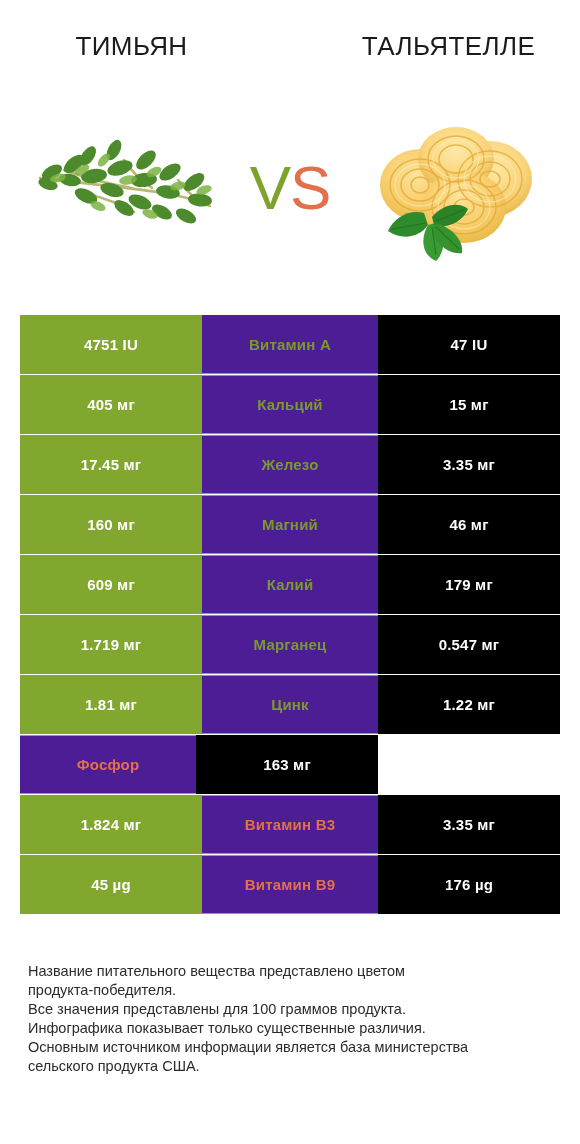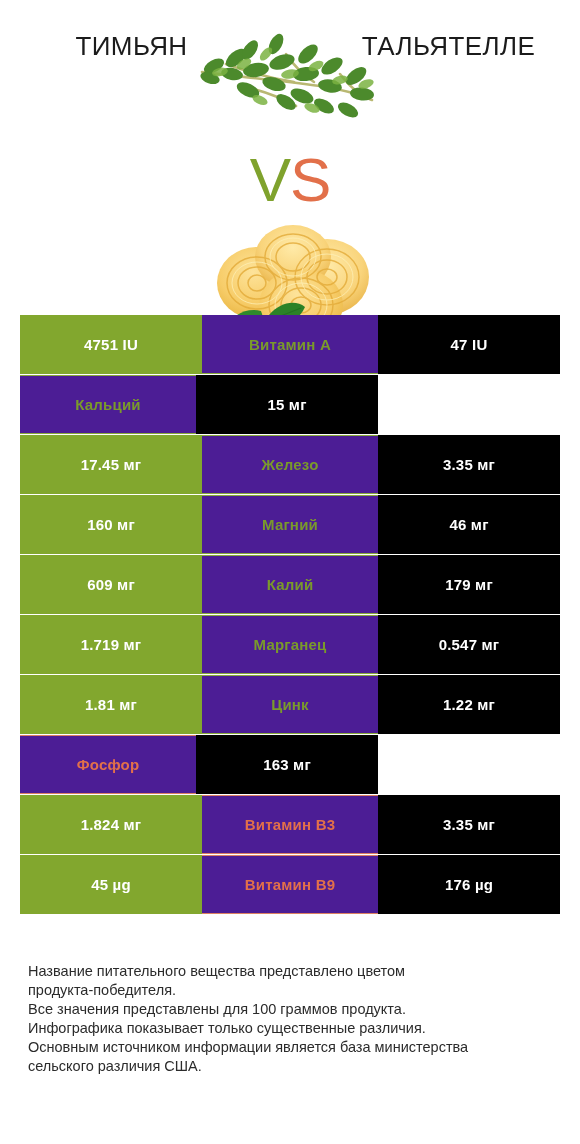--- a/index.html
+++ b/index.html
@@ -20,21 +20,21 @@
     flex:1; display:flex; align-items:center; justify-content:center;
     font-size:26px; font-weight:400; color:#1b1b1b;
     letter-spacing:.4px; padding-top:22px;
   }
   .title-left  { padding-right:28px; }
   .title-right { padding-left:26px; }
 
   
   .hero {
     position:absolute; top:95px; left:0; width:580px; height:185px;
-    display:flex; align-items:center; justify-content:center;flex-direction:column;
+    display:flex; align-items:center; justify-content:center;
   }
   .hero-cell {
     width:215px; height:185px;
     display:flex; align-items:center; justify-content:center;
   }
   .vs {
     width:110px; text-align:center;
     font-size:62px; font-weight:400; letter-spacing:-1px;
     line-height:1;
   }
@@ -198,20 +198,21 @@
 
   <div class="table">
 
     <div class="row win-green">
       <div class="cell cell-left">4751 IU</div>
       <div class="cell cell-mid">Витамин A</div>
       <div class="cell cell-right">47 IU</div>
     </div>
 
     <div class="row win-green">
+      <div class="cell cell-left">405 мг</div>
       <div class="cell cell-mid">Кальций</div>
       <div class="cell cell-right">15 мг</div>
     </div>
 
     <div class="row win-green">
       <div class="cell cell-left">17.45 мг</div>
       <div class="cell cell-mid">Железо</div>
       <div class="cell cell-right">3.35 мг</div>
     </div>
 
@@ -257,16 +258,16 @@
     </div>
 
   </div>
 
   <div class="footer">
     <div>Название питательного вещества представлено цветом</div>
     <div>продукта-победителя.</div>
     <div>Все значения представлены для 100 граммов продукта.</div>
     <div>Инфографика показывает только существенные различия.</div>
     <div>Основным источником информации является база министерства</div>
-    <div>сельского различия США.</div>
+    <div>сельского продукта США.</div>
   </div>
 
 </div>
 
 </body></html>

